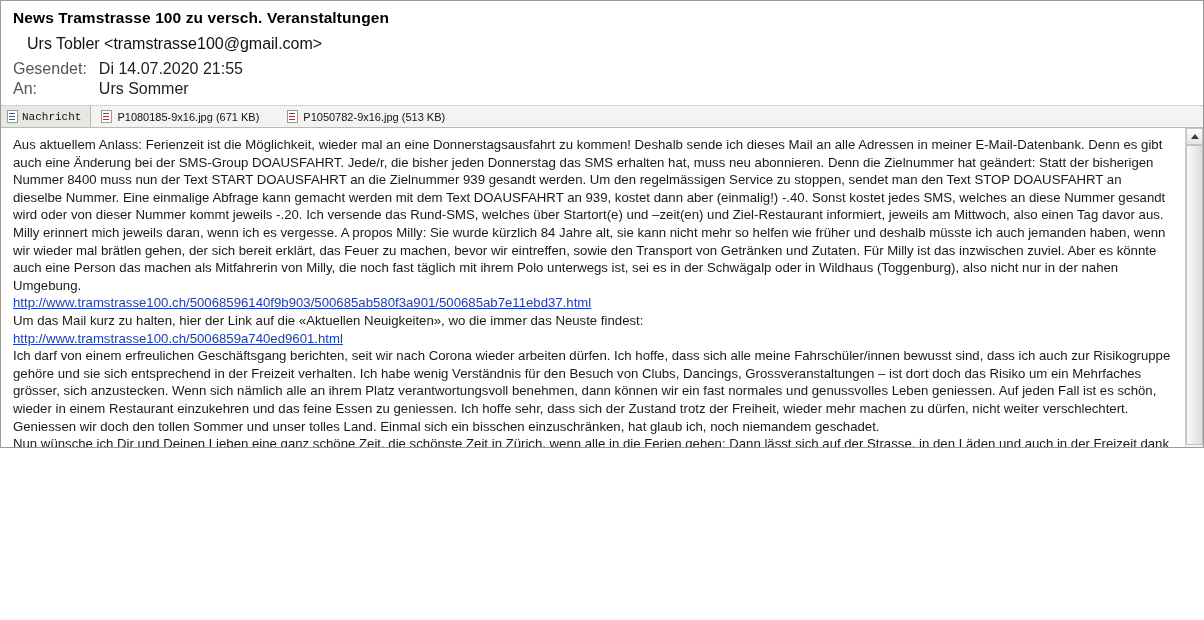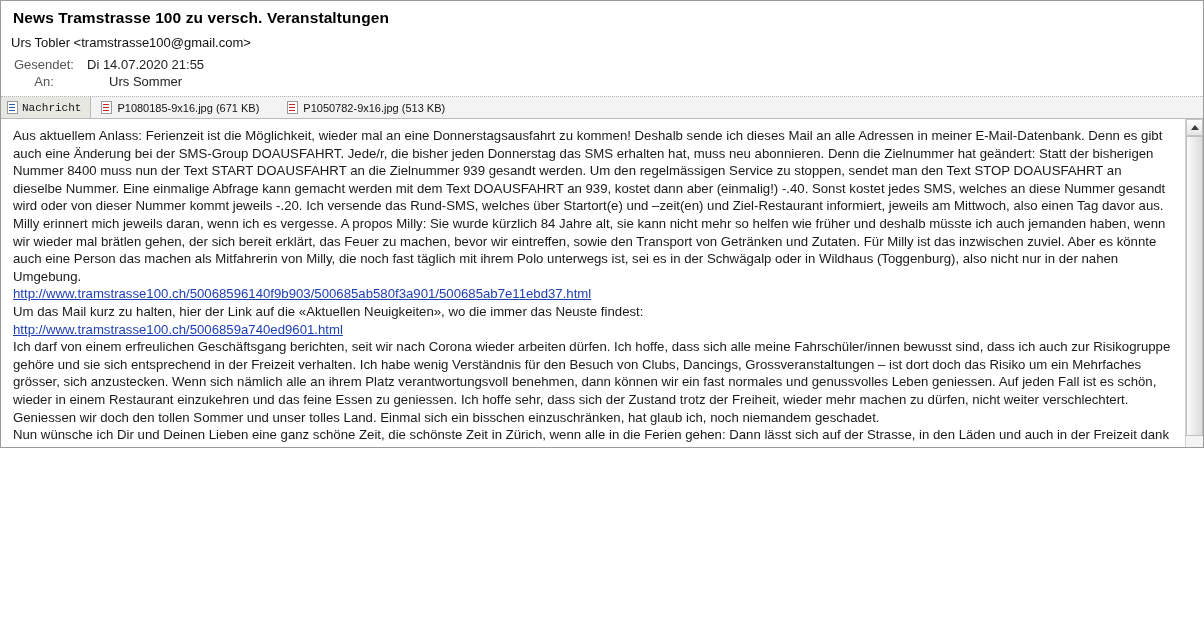--- a/index.html
+++ b/index.html
@@ -25,30 +25,29 @@
     box-sizing: border-box;
   }
   .subject {
     font-size: 15.5px;
     font-weight: bold;
     letter-spacing: 0.1px;
     margin: 2px 0 8px 2px;
     color: #000;
   }
   .from-line {
-    font-size: 13px;
-    margin: 0 0 6px 0;
+    font-size: 16px;
+    margin: 0 0 6px 16px;
     color: #111;
   }
   .meta-table {
     border-collapse: collapse;
-    font-size: 13px;
+    font-size: 16px;
     color: #333;
     margin-left: 2px;
-    text-align: center;
   }
   .meta-table td {
     padding: 1px 0;
     vertical-align: top;
   }
   .meta-label {
     color: #555;
     width: 62px;
     padding-right: 6px !important;
     white-space: nowrap;

